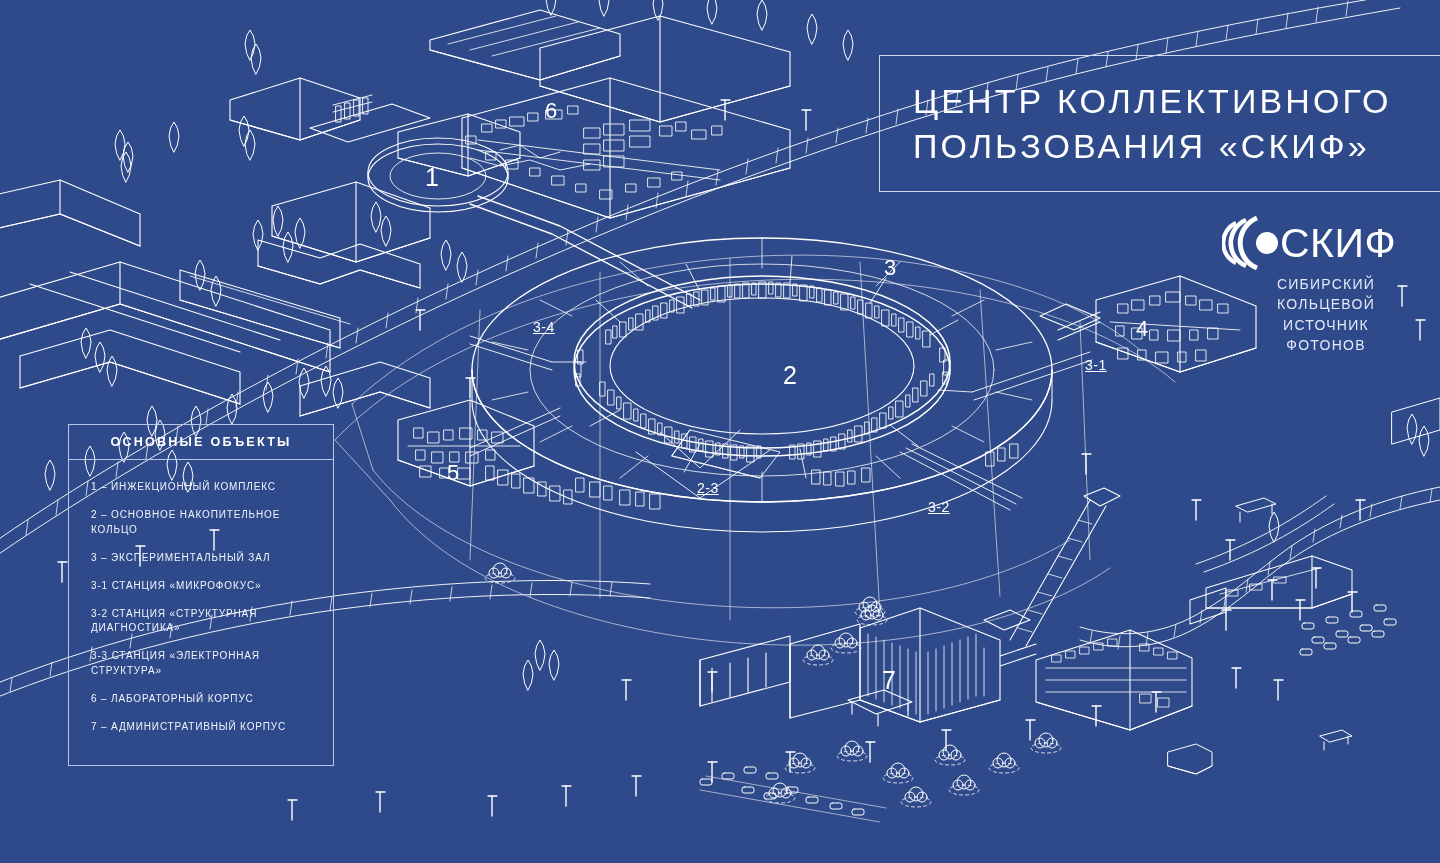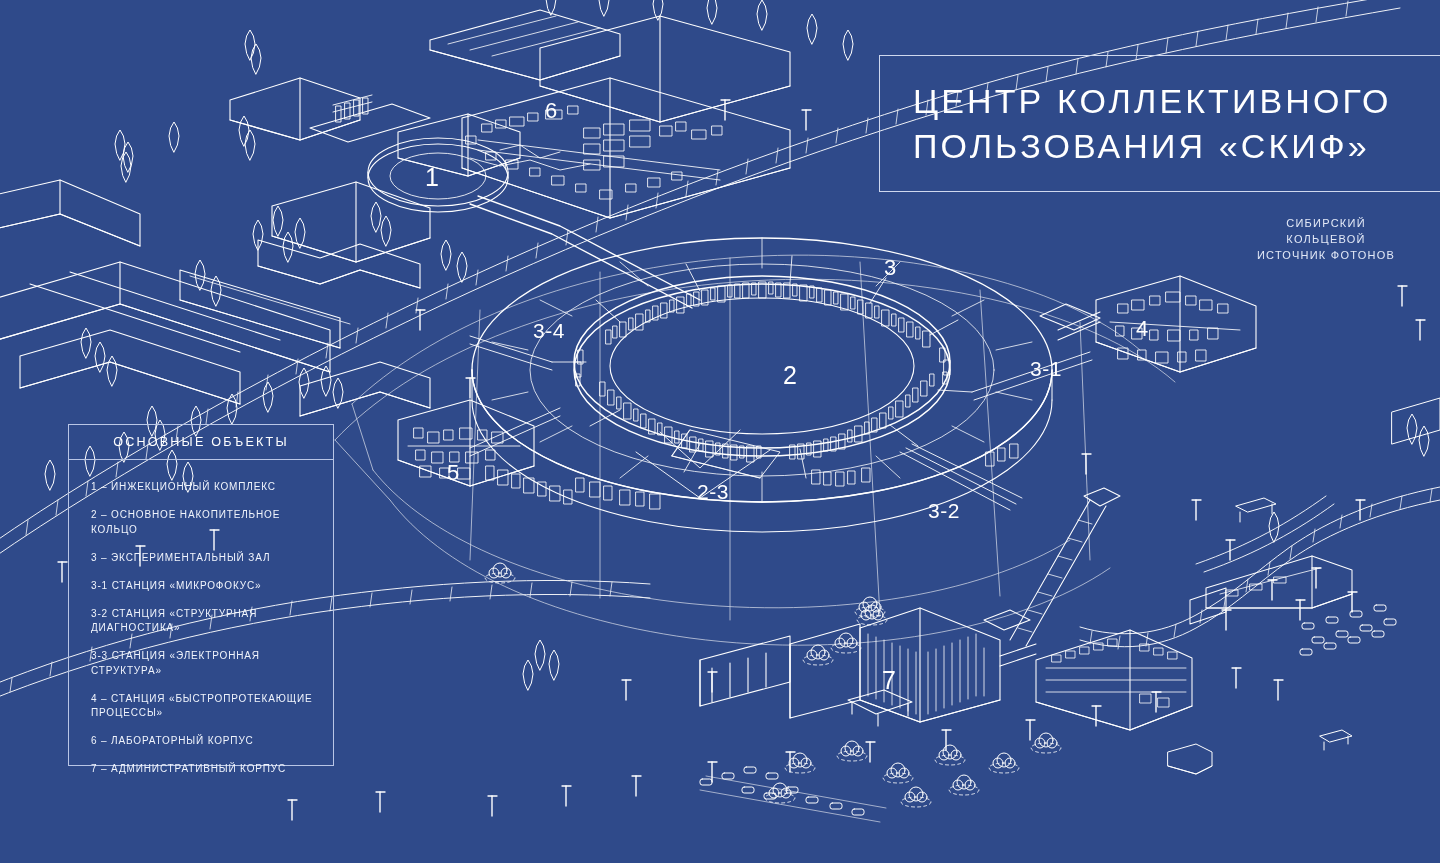--- a/index.html
+++ b/index.html
@@ -32,51 +32,51 @@
 
   
   .logo{position:absolute;left:1222px;top:214px;width:200px;height:85px;}
   .logo-row{display:flex;align-items:center;height:58px;}
   .logo-mark{width:62px;height:56px;flex:0 0 62px;}
   .logo-word{
     color:#fff;font-size:41px;letter-spacing:0.5px;line-height:1;
     font-weight:400;margin-left:-4px;
   }
   .logo-tag{
-    color:#e3e9f7;font-size:11px;letter-spacing:1.25px;line-height:1.45;
+    color:#e3e9f7;font-size:14px;letter-spacing:1.25px;line-height:1.45;
     text-align:center;width:152px;margin-left:28px;margin-top:2px;
     text-transform:uppercase;
   }
 
   
   .legend{
     position:absolute;left:68px;top:424px;width:266px;height:342px;
     border:1.2px solid #b9c6e6;box-sizing:border-box;
   }
   .legend-head{
     height:34px;border-bottom:1.2px solid #b9c6e6;
     display:flex;align-items:center;justify-content:center;
   }
   .legend-title{
-    color:#ffffff;font-size:12.6px;letter-spacing:2.2px;font-weight:400;
+    color:#ffffff;font-size:12.6px;letter-spacing:2.2px;font-weight:700;
   }
   .legend-body{padding:20px 18px 0 22px;}
   .legend-item{
     color:#f0f4fc;font-size:10px;letter-spacing:0.85px;line-height:1.45;
     margin-bottom:13.5px;text-transform:uppercase;max-width:230px;
   }
 
   
   .callout{
     position:absolute;color:#ffffff;font-weight:400;
     line-height:1;white-space:nowrap;
   }
   .callout.big{font-size:25px;}
   .callout.mid{font-size:22px;}
-  .callout.sub{font-size:21px;letter-spacing:0.5px;}
+  .callout.sub{font-size:14px;letter-spacing:0.5px;text-decoration:underline;}
 </style>
 </head>
 <body>
 
 <div id="stage">
 
   <div id="plan">
   <svg viewBox="0 0 1440 863" xmlns="http://www.w3.org/2000/svg">
     <defs>
       <g id="conifer">
@@ -812,50 +812,58 @@
     </g>
   </svg>
   </div>
 
   <div class="title-plate">
     <div class="title-line">ЦЕНТР КОЛЛЕКТИВНОГО</div>
     <div class="title-line">ПОЛЬЗОВАНИЯ «СКИФ»</div>
   </div>
 
   <div class="logo">
+    <div class="logo-row">
+      <svg class="logo-mark" viewBox="0 0 62 56">
+        <path d="M14 8 A22 22 0 0 0 14 48" fill="none" stroke="#ffffff" stroke-width="4.2" stroke-linecap="butt"></path>
+        <path d="M24 5 A25 25 0 0 0 24 51" fill="none" stroke="#ffffff" stroke-width="4.6" stroke-linecap="butt"></path>
+        <path d="M35 3 A27 27 0 0 0 35 53" fill="none" stroke="#ffffff" stroke-width="5" stroke-linecap="butt"></path>
+        <circle cx="45" cy="28" r="11" fill="#ffffff"></circle>
+      </svg>
+      <div class="logo-word">СКИФ</div>
+    </div>
     <div class="logo-tag">
       <div>СИБИРСКИЙ КОЛЬЦЕВОЙ</div>
       <div>ИСТОЧНИК ФОТОНОВ</div>
     </div>
   </div>
 
   <div class="legend">
     <div class="legend-head">
       <span class="legend-title">ОСНОВНЫЕ ОБЪЕКТЫ</span>
     </div>
     <div class="legend-body" id="legend-body">
         <div class="legend-item">1 – ИНЖЕКЦИОННЫЙ КОМПЛЕКС</div>
         <div class="legend-item">2 – ОСНОВНОЕ НАКОПИТЕЛЬНОЕ КОЛЬЦО</div>
         <div class="legend-item">3 – ЭКСПЕРИМЕНТАЛЬНЫЙ ЗАЛ</div>
         <div class="legend-item">3-1 СТАНЦИЯ «МИКРОФОКУС»</div>
         <div class="legend-item">3-2 СТАНЦИЯ «СТРУКТУРНАЯ ДИАГНОСТИКА»</div>
         <div class="legend-item">3-3 СТАНЦИЯ «ЭЛЕКТРОННАЯ СТРУКТУРА»</div>
-        <div class="legend-item">4 – СТАНЦИЯ «БЫСТРОПРОТЕКАЮЩИЕ ПРОЦЕССЫ»</div>
         <div class="legend-item">6 – ЛАБОРАТОРНЫЙ КОРПУС</div>
         <div class="legend-item">7 – АДМИНИСТРАТИВНЫЙ КОРПУС</div>
       </div>
   </div>
 
   <div id="callouts">
       <div class="callout big" style="left: 425px; top: 165px;">1</div>
       <div class="callout mid" style="left: 545px; top: 100px;">6</div>
       <div class="callout mid" style="left: 884px; top: 257px;">3</div>
       <div class="callout sub" style="left: 533px; top: 320px;">3-4</div>
       <div class="callout big" style="left: 783px; top: 363px;">2</div>
       <div class="callout mid" style="left: 1136px; top: 318px;">4</div>
-      <div class="callout sub" style="left: 1030px; top: 358px;">3-1</div>
+      <div class="callout sub" style="left: 1085px; top: 358px;">3-1</div>
       <div class="callout sub" style="left: 928px; top: 460px; margin-top: 40px;">3-2</div>
       <div class="callout sub" style="left: 697px; top: 481px;">2-3</div>
       <div class="callout mid" style="left: 447px; top: 462px;">5</div>
       <div class="callout big" style="left: 882px; top: 668px;">7</div>
     </div>
 
 </div>
 
 </body></html>

